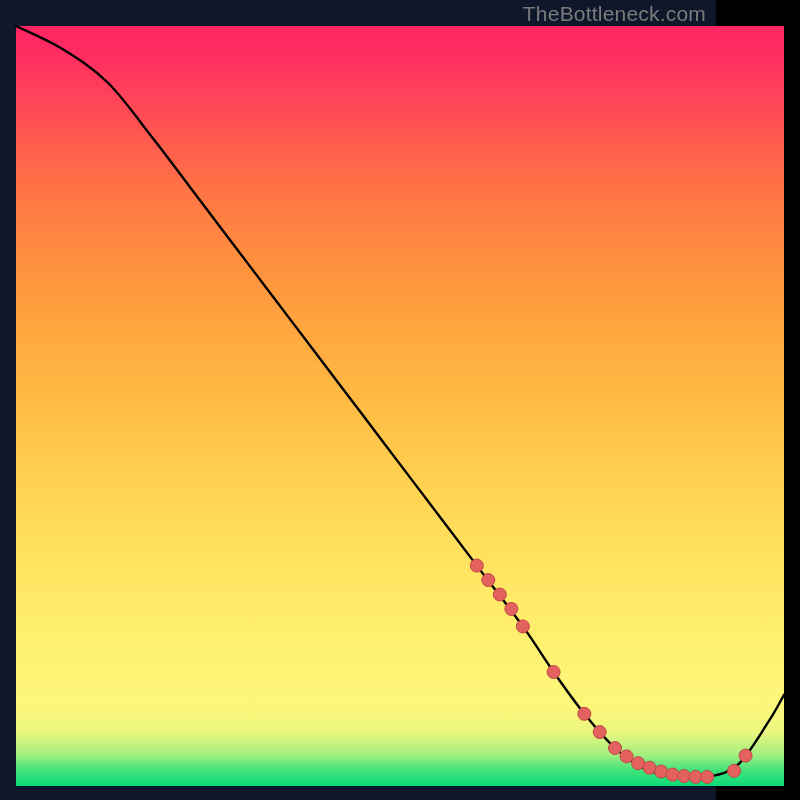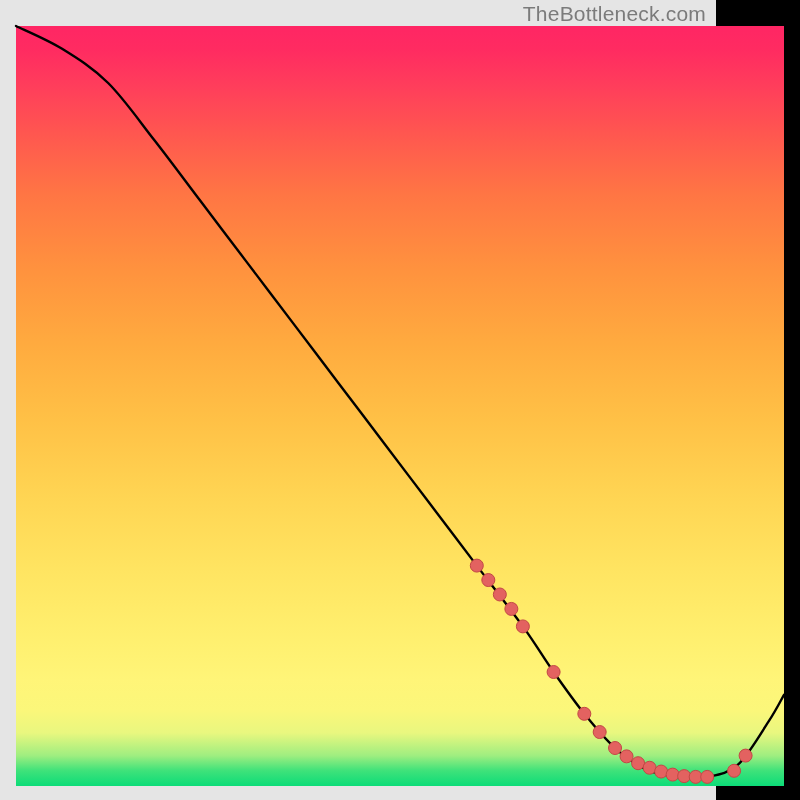--- a/index.html
+++ b/index.html
@@ -8,21 +8,21 @@
     width: 800px;
     height: 800px;
     background: #000;
     overflow: hidden;
     font-family: Arial, Helvetica, sans-serif;
   }
   .stage {
     position: relative;
     width: 716px;
     height: 800px;
-    background: #e5e5e5;
+    background: #0f172a;
   }
   .plot {
     position: absolute;
     left: 16px;
     top: 26px;
     width: 768px;
     height: 760px;
     
     background: linear-gradient(to top,
       #0cdc78 0%,

